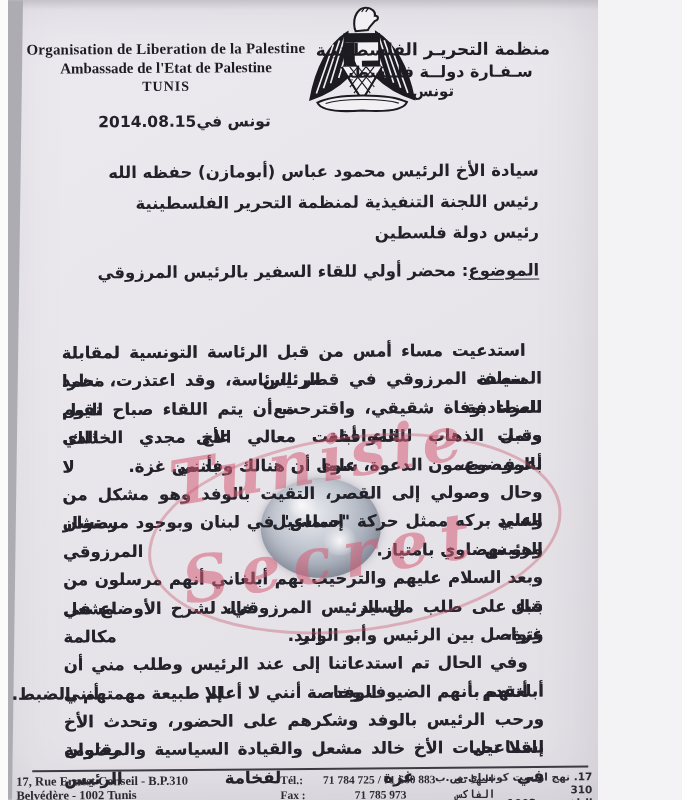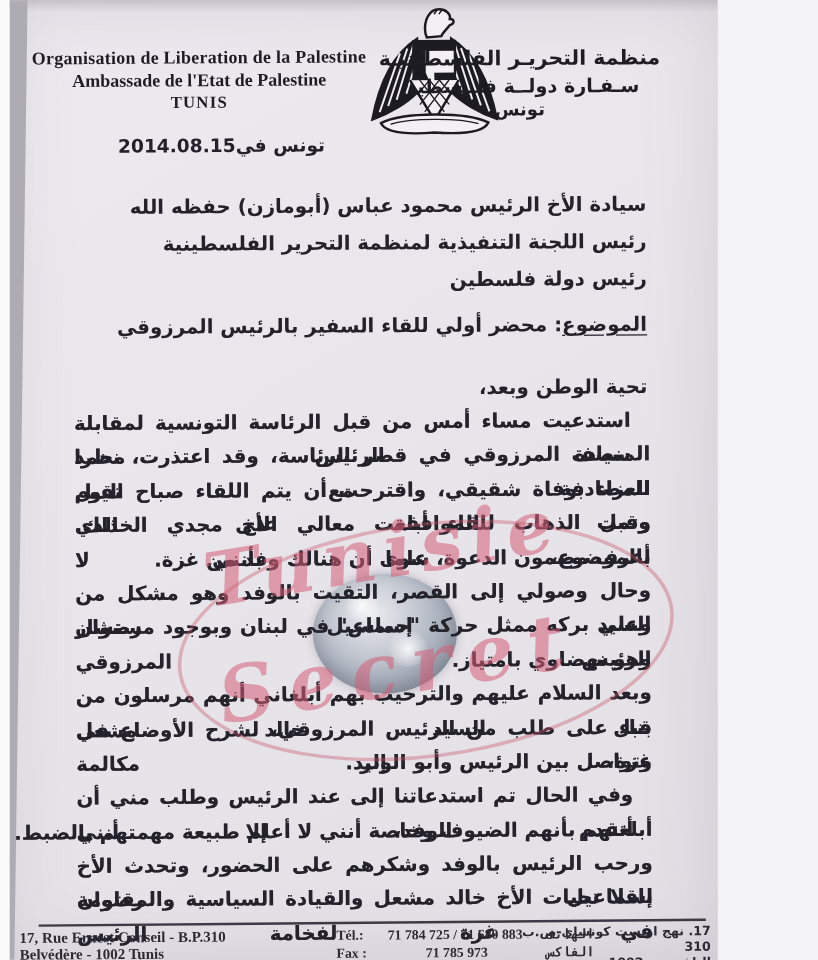--- a/index.html
+++ b/index.html
@@ -148,21 +148,20 @@
     <div class="addressee">
       <div>سيادة الأخ الرئيس محمود عباس (أبومازن) حفظه الله</div>
       <div>رئيس اللجنة التنفيذية لمنظمة التحرير الفلسطينية</div>
       <div>رئيس دولة فلسطين</div>
     </div>
 
     <div class="subject">
       <span class="u">الموضوع</span><span>: محضر أولي للقاء السفير بالرئيس المرزوقي</span>
     </div>
 
-    <div class="greeting">تحية الوطن وبعد،</div>
 
     <div class="letter-body">
       <div class="line full indent">استدعيت مساء أمس من قبل الرئاسة التونسية لمقابلة سيادة الرئيس محمد</div>
       <div class="line full">المنصف المرزوقي في قصر الرئاسة، وقد اعتذرت، نظرا للمصادفة مع تقبل</div>
       <div class="line full">العزاء بوفاة شقيقي، واقترحت أن يتم اللقاء صباح اليوم وتمت الموافقة على ذلك.</div>
       <div class="line full">وقبل الذهاب للقاء أبلغت معالي الأخ مجدي الخالدي بالموضوع، علما بأنني لا</div>
       <div class="line">أعرف مضمون الدعوة، سوى أن هنالك وفد من غزة.</div>
       <div class="line full">وحال وصولي إلى القصر، التقيت بالوفد وهو مشكل من السيد إسماعيل رضوان</div>
       <div class="line full">وعلي بركه ممثل حركة "حماس" في لبنان وبوجود مستشار الرئيس المرزوقي</div>
       <div class="line">وهو نهضاوي بامتياز.</div>

